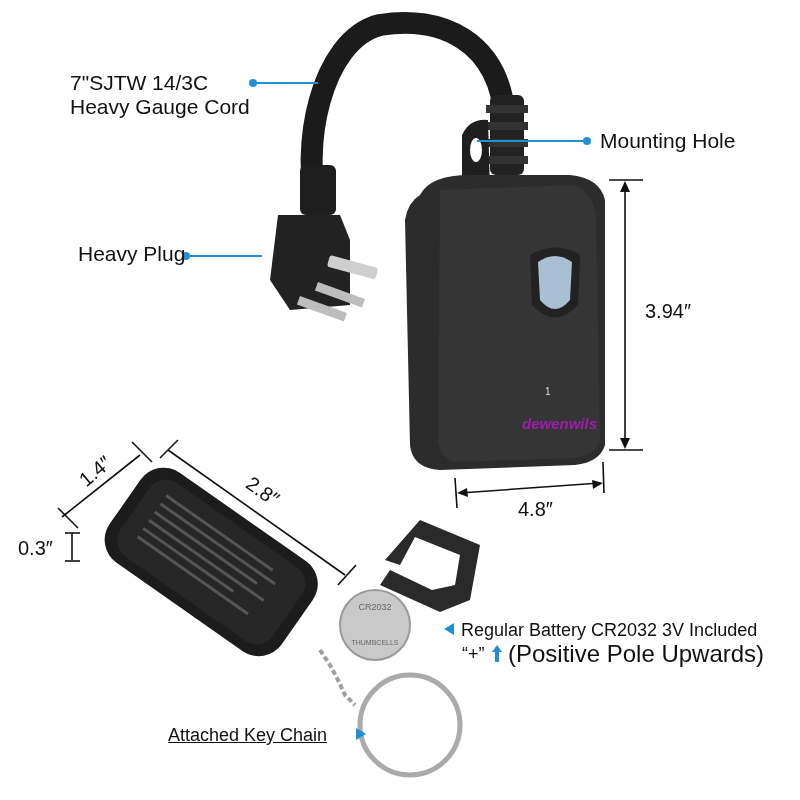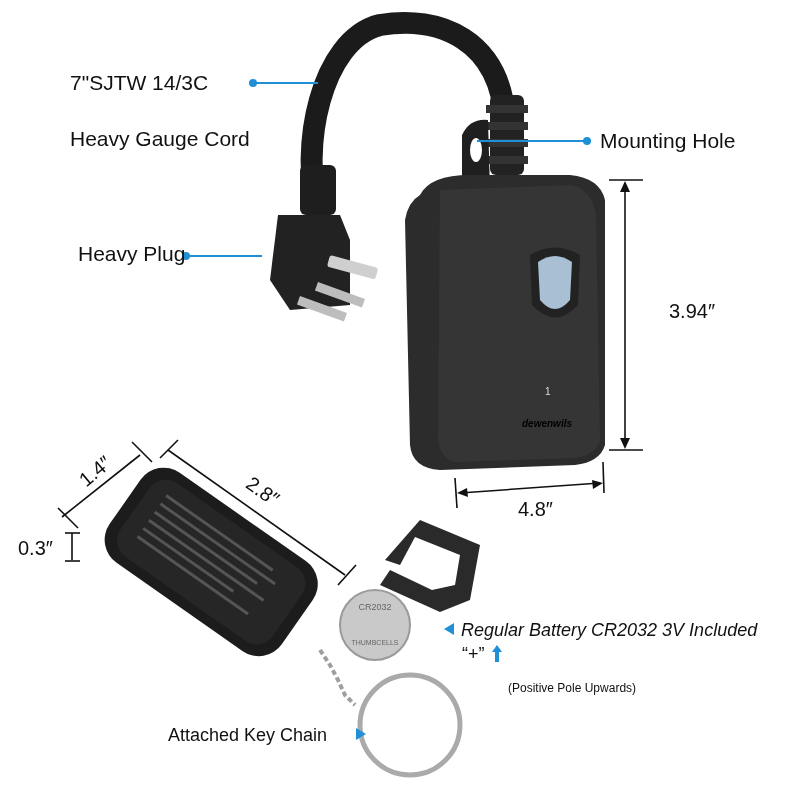--- a/index.html
+++ b/index.html
@@ -103,28 +103,28 @@
       <circle cx="587" cy="141" r="4" stroke="none"></circle>
     <line x1="186" y1="256" x2="262" y2="256"></line>
       <circle cx="186" cy="256" r="4" stroke="none"></circle>
     <path d="M444 629 L454 623 L454 635 Z" stroke="none"></path>
     <path d="M366 734 L356 728 L356 740 Z" stroke="none"></path>
     <path d="M497 645 L492 652 L495 652 L495 662 L499 662 L499 652 L502 652 Z" stroke="none"></path>
   </g>
 </svg>
 
 <div class="lbl" style="left:545px;top:380px;font-size:10px;color:#ddd;">1</div>
-<div class="lbl" style="left:522px;top:412px;font-size:10px;color:#000000;font-style:italic;font-weight:bold;">dewenwils</div>
+<div class="lbl" style="left:522px;top:412px;font-size:15px;color:#a21caf;font-style:italic;font-weight:bold;">dewenwils</div>
 
 <div class="lbl" style="left:70px;top:71px;">7"SJTW 14/3C</div>
-<div class="lbl" style="left:70px;top:95px;margin-top:32px;">Heavy Gauge Cord</div>
+<div class="lbl" style="left:70px;top:95px;">Heavy Gauge Cord</div>
 <div class="lbl" style="left:600px;top:129px;">Mounting Hole</div>
 <div class="lbl" style="left:78px;top:242px;">Heavy Plug</div>
-<div class="lbl" style="left:461px;top:618px;font-size:18px;font-style:italic;">Regular Battery CR2032 3V Included</div>
+<div class="lbl" style="left:461px;top:618px;font-size:18px;">Regular Battery CR2032 3V Included</div>
 <div class="lbl" style="left:462px;top:642px;font-size:18px;">“+”</div>
-<div class="lbl" style="left:508px;top:676px;font-size:12px;">(Positive Pole Upwards)</div>
-<div class="lbl" style="left:168px;top:723px;font-size:18px;">Attached Key Chain</div>
+<div class="lbl" style="left:508px;top:642px;font-size:24px;">(Positive Pole Upwards)</div>
+<div class="lbl" style="left:168px;top:723px;font-size:18px;text-decoration:underline;">Attached Key Chain</div>
 
-<div class="dim" style="left:645px;top:300px;margin-left:24px;">3.94″</div>
+<div class="dim" style="left:645px;top:300px;">3.94″</div>
 <div class="dim" style="left:518px;top:498px;">4.8″</div>
 <div class="dim" style="left:78px;top:460px;transform:rotate(-40deg);">1.4″</div>
 <div class="dim" style="left:245px;top:480px;transform:rotate(35deg);">2.8″</div>
 <div class="dim" style="left:18px;top:537px;">0.3″</div>
 
 </body></html>

